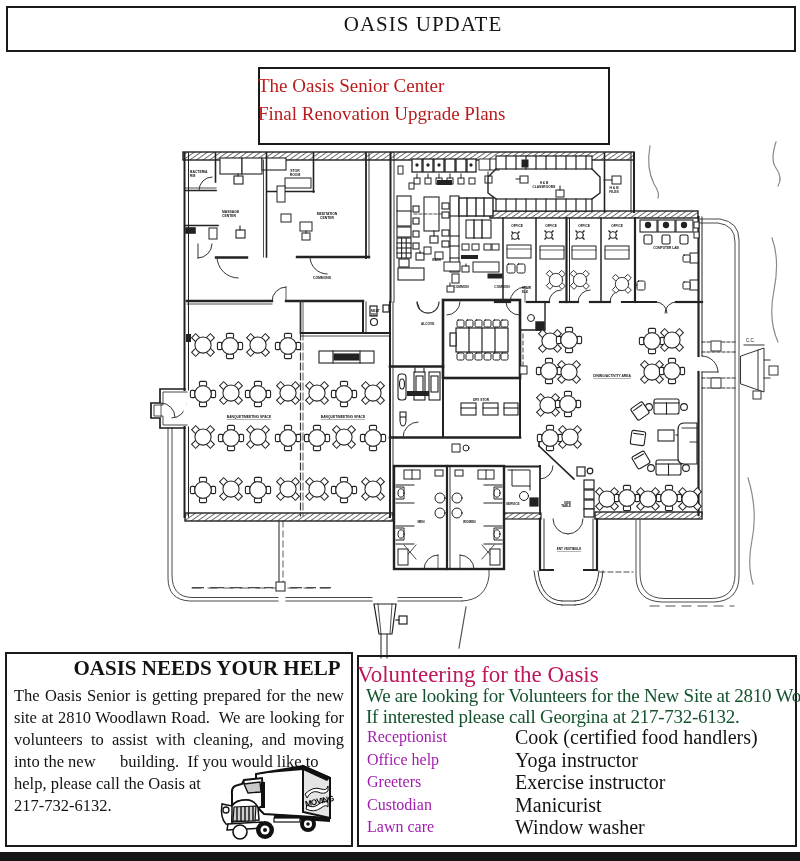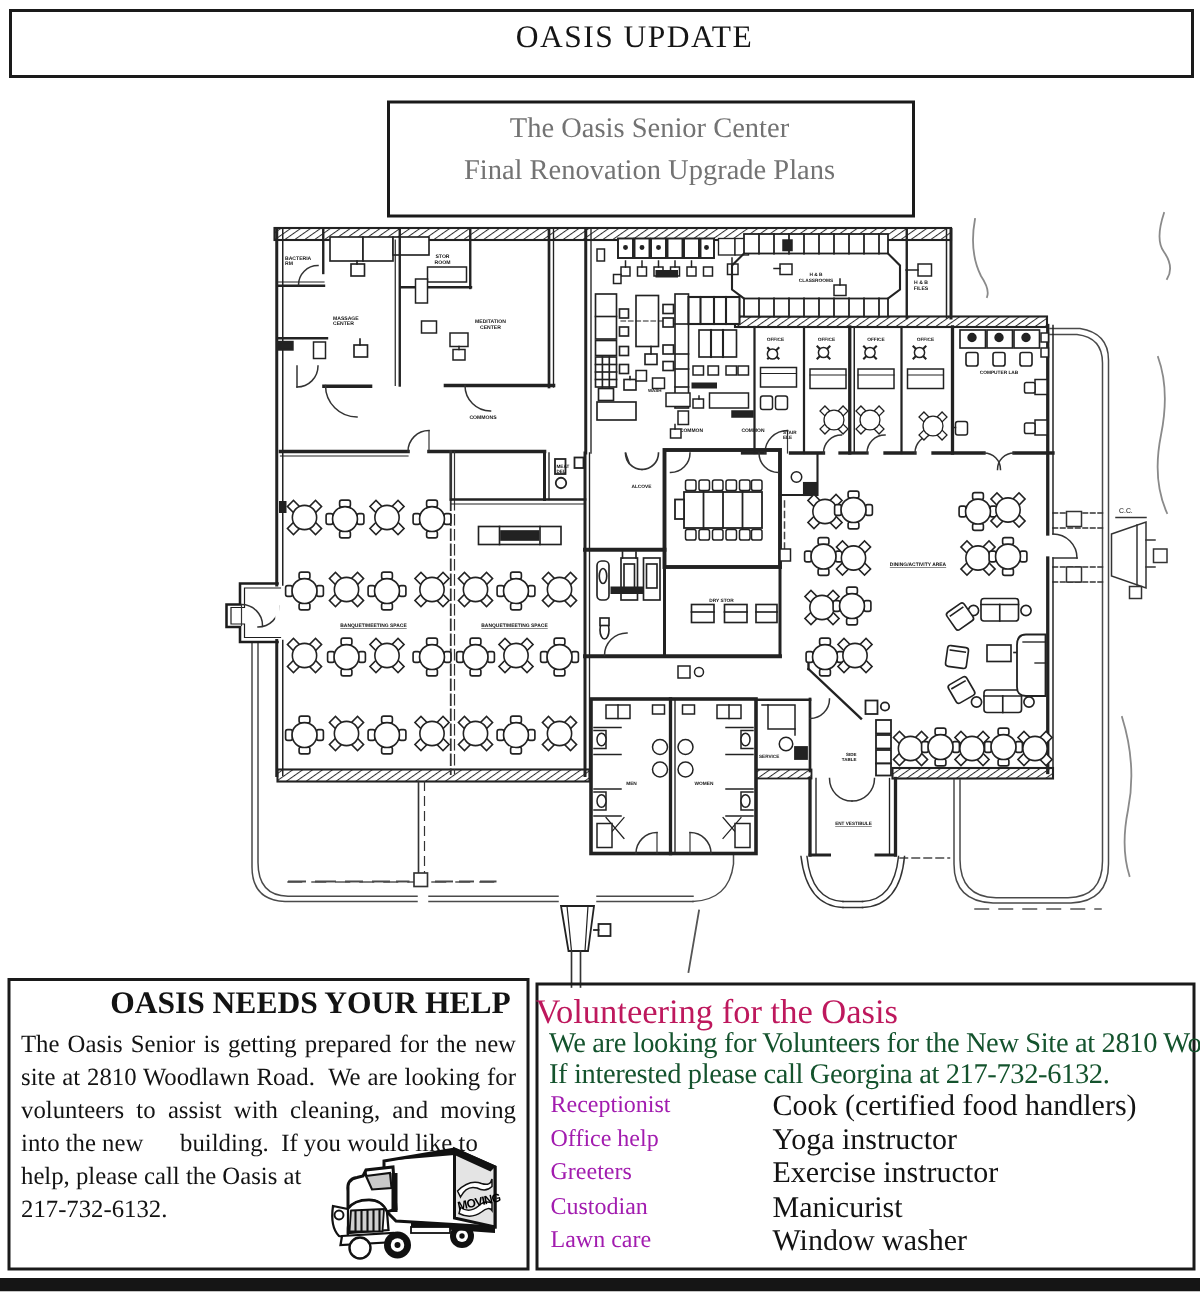--- a/index.html
+++ b/index.html
@@ -8,21 +8,21 @@
 </style>
 </head>
 <body>
 
 <div class="abs" style="left:6px;top:6px;width:786px;height:42px;border:2px solid #1a1a1a;"></div>
 
 <div class="abs" style="left:0;top:12px;width:846px;text-align:center;font-size:21px;letter-spacing:1px;color:#151515;">OASIS UPDATE</div>
 
 <div class="abs" style="left:258px;top:67px;width:348px;height:74px;border:2px solid #1a1a1a;"></div>
 
-<div class="abs" style="left:258px;top:72px;width:350px;text-align:center;font-size:19px;line-height:28px;color:#737373;">The Oasis Senior Center<br>Final Renovation Upgrade Plans</div>
+<div class="abs" style="left:258px;top:72px;width:350px;text-align:left;font-size:19px;line-height:28px;color:#b91c1c;">The Oasis Senior Center<br>Final Renovation Upgrade Plans</div>
 
 <svg class="abs" style="left:0;top:0;" width="800" height="861" viewBox="0 0 800 861" fill="none" stroke-linecap="square">
 <defs>
 <pattern id="hatch" width="3.8" height="9" patternUnits="userSpaceOnUse" patternTransform="rotate(55)">
   <line x1="0" y1="0" x2="0" y2="9" stroke="#2d2d2d" stroke-width="1.35"></line>
 </pattern>
 <g id="tA" stroke="#222" stroke-width="1.1" fill="#fff">
   <rect x="-3.6" y="-12.6" width="7.2" height="4.6" rx="1.4"></rect>
   <rect x="-3.6" y="8" width="7.2" height="4.6" rx="1.4"></rect>
   <rect x="-12.6" y="-3.6" width="4.6" height="7.2" rx="1.4"></rect>

